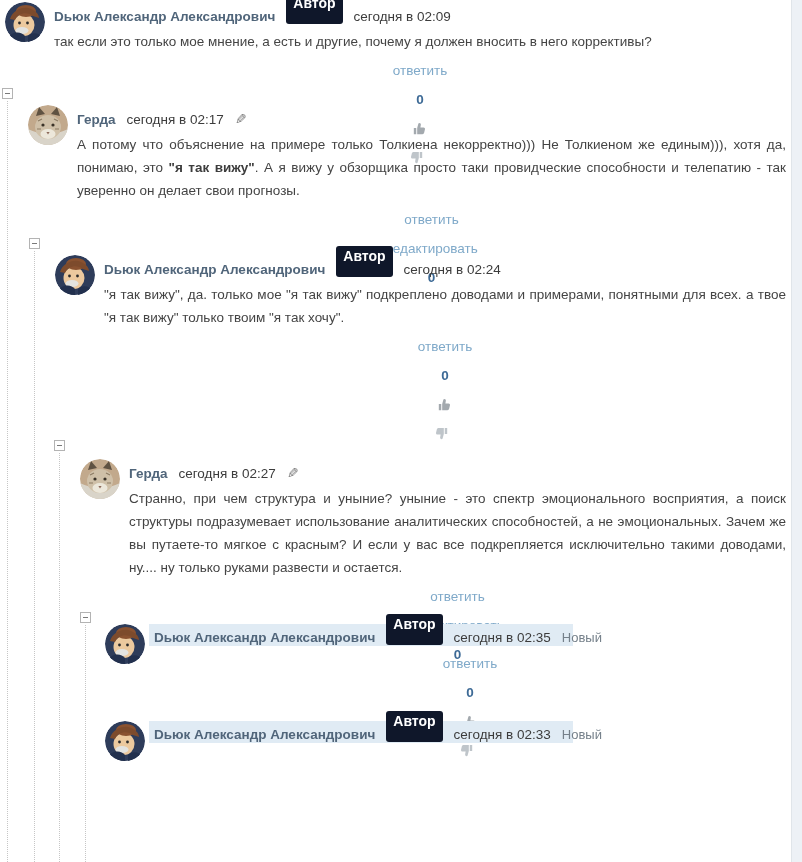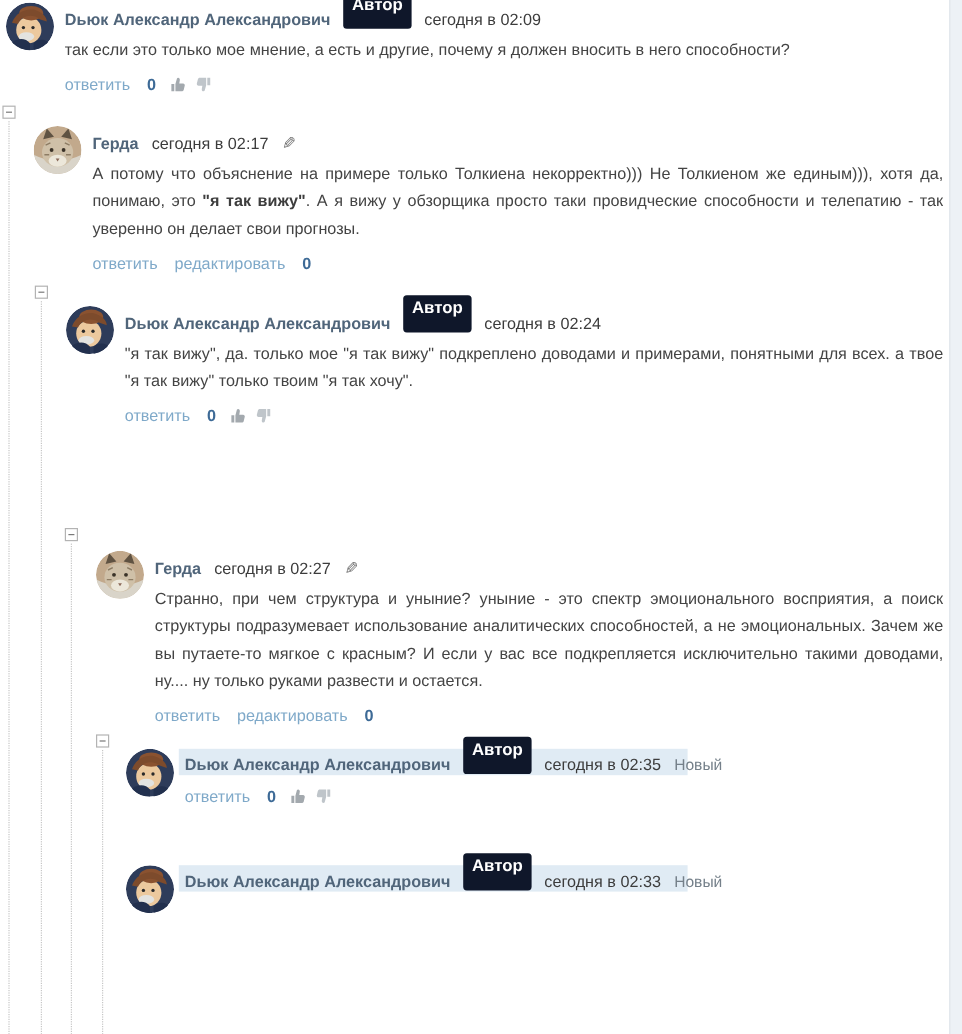--- a/index.html
+++ b/index.html
@@ -20,21 +20,21 @@
   .header{display:flex;align-items:flex-end;gap:11px;height:22px;margin-bottom:6px;font-size:13.5px;white-space:nowrap;}
   .header.new-strip{background:#e0ebf4;width:424px;margin-left:-5px;padding:1px 0 1px 5px;box-sizing:border-box;}
   .name{font-weight:bold;color:#50657a;cursor:pointer;}
   .badge{background:#0f172a;color:#fff;font-size:14px;font-weight:bold;padding:3px 7px 14px;border-radius:3px;line-height:1;}
   .time{color:#3c3c3c;}
   .edit-icon{color:#757575;font-size:14px;cursor:pointer;transform:scaleX(-1);display:inline-block;}
   .new-label{margin-left:auto;margin-right:10px;color:#75808a;font-size:13px;margin-top:19px;}
   p.text{margin:0 0 10px;font-size:13.5px;line-height:23px;color:#444;text-align:justify;}
   p.text:last-of-type{margin-bottom:0;}
   p.text b{color:#3d3d3d;}
-  .actions{display:flex;align-items:center;gap:14px;margin-top:10px;font-size:13.5px;}
+  .actions{display:flex;align-items:center;gap:14px;margin-top:10px;font-size:13.5px;flex-direction:column;}
   a.link{color:#7fa9c9;text-decoration:none;cursor:pointer;}
   .count{color:#3d6a96;font-weight:bold;}
   .thumb{display:inline-flex;cursor:pointer;margin-left:-4px;}
   .thumb.down{margin-left:-6px;}
   
   .scroll-track{position:absolute;right:0;top:0;width:10px;height:862px;background:#edf1f6;border-left:1px solid #e0e5ea;}
 </style>
 </head>
 <body>
 
@@ -63,21 +63,21 @@
         <path d="M2 36 C8 29 16 29 20 34 L20 40 L2 40 Z" fill="#22304e"></path>
         <path d="M38 36 C34 30 27 30 23 34 L23 40 L38 40 Z" fill="#22304e"></path>
       </svg>
     </div>
     <div class="cbody">
       <div class="header">
         <span class="name">Dьюк Александр Александрович</span>
         <span class="badge">Автор</span>
         <span class="time">сегодня в 02:09</span>
       </div>
-      <p class="text">так если это только мое мнение, а есть и другие, почему я должен вносить в него способности?</p>
+      <p class="text">так если это только мое мнение, а есть и другие, почему я должен вносить в него коррективы?</p>
       <div class="actions">
         <a class="link">ответить</a>
         <span class="count">0</span>
         <span class="thumb up">
           <svg viewBox="0 0 16 16" width="15" height="15">
               <path fill="#a3a9ae" d="M3 7.5h2.6V14H3zM6.6 14h5.6c.9 0 1.6-.6 1.8-1.4l.9-3.7c.2-1-.5-1.9-1.5-1.9H10l.5-2.9C10.7 3 10 2 9 2c-.5 0-.9.3-1.1.7L6.6 7.5z"></path>
             </svg>
         </span>
         <span class="thumb down">
           <svg viewBox="0 0 16 16" width="15" height="15">

